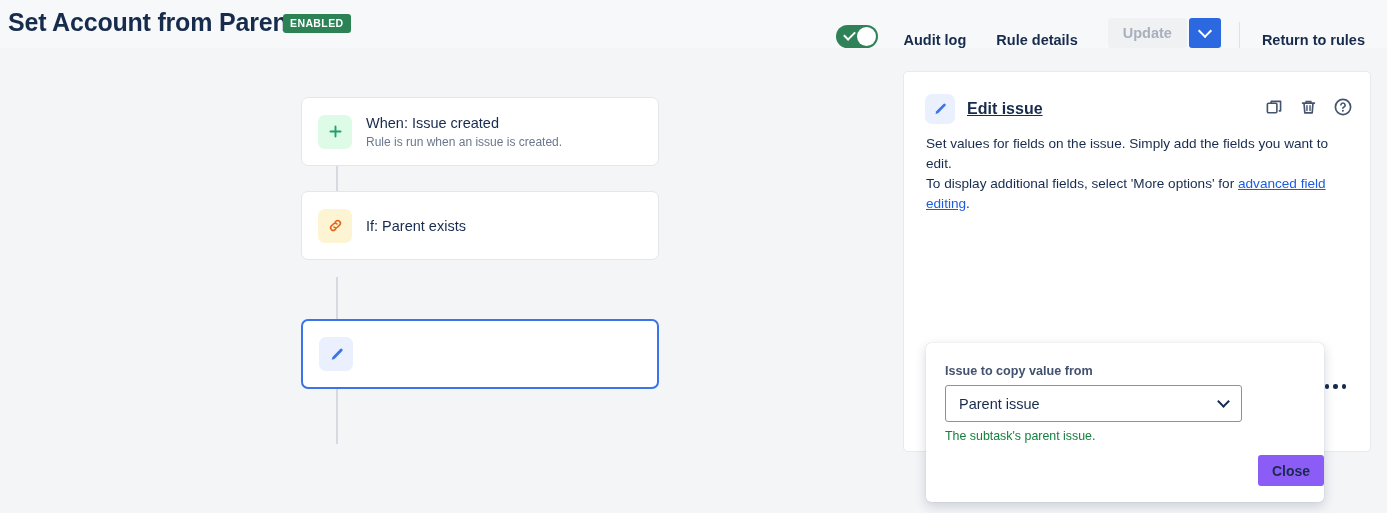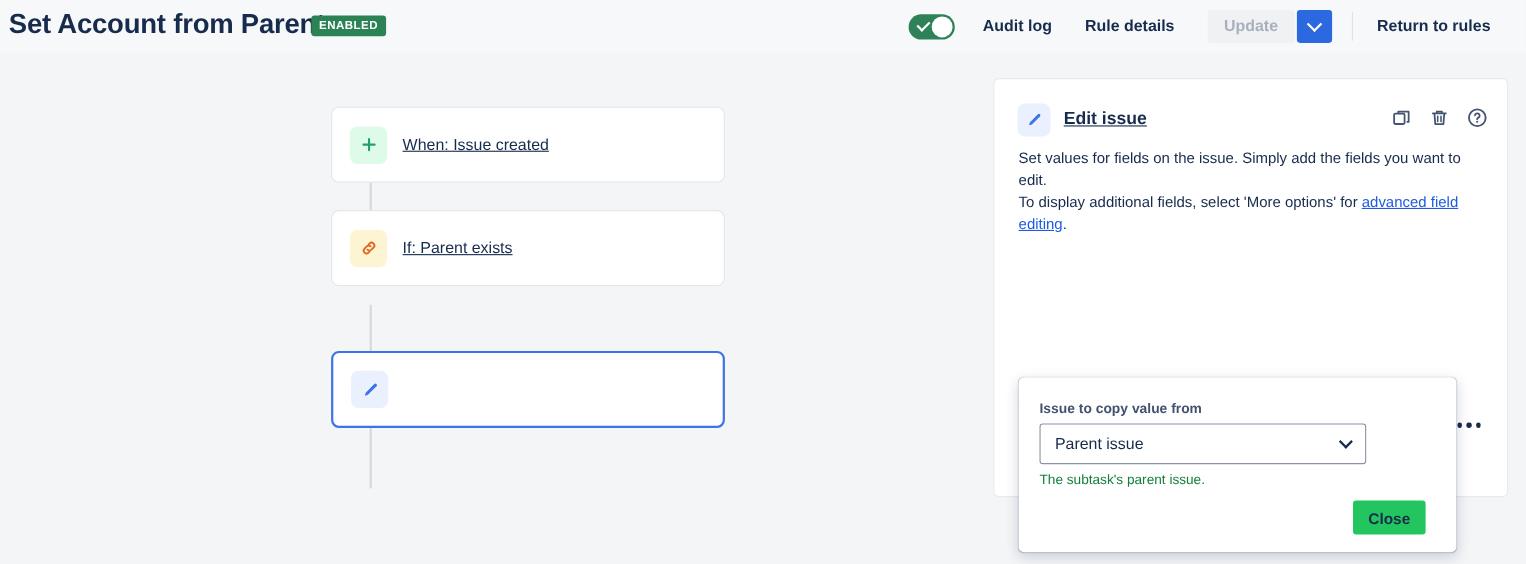--- a/index.html
+++ b/index.html
@@ -21,22 +21,22 @@
     font-size:25px;font-weight:bold;color:#172b4d;
     letter-spacing:-0.2px;
   }
   .enabled-badge{
     position:absolute;left:283px;top:14px;
     background:#2a8255;color:#ffffff;
     font-size:10.5px;font-weight:bold;letter-spacing:.4px;
     padding:3px 7px 4px;border-radius:3px;
   }
   .hdr-right{
-    position:absolute;right:16px;top:0;height:48px;
-    display:flex;align-items:center;gap:0;
+    position:absolute;right:6px;top:0;height:48px;
+    display:flex;align-items:flex-end;gap:0;
   }
   .toggle{
     width:42px;height:23px;border-radius:12px;background:#2f8257;
     position:relative;margin-right:26px;cursor:pointer;flex:none;
   }
   .toggle .knob{
     position:absolute;right:2px;top:2px;width:19px;height:19px;
     border-radius:50%;background:#ffffff;
   }
   .toggle .chk{
@@ -88,21 +88,21 @@
   }
   .node-icon{
     width:34px;height:34px;border-radius:7px;flex:none;
     display:flex;align-items:center;justify-content:center;
     margin-right:14px;
   }
   .ic-green{background:#ddfbe7;}
   .ic-yellow{background:#fdf4d3;}
   .ic-blue{background:#eaf0fd;}
   .node-text{display:flex;flex-direction:column;justify-content:center;}
-  .node-title{font-size:14.5px;color:#172b4d;line-height:18px;text-decoration:underline;}
+  .node-title{font-size:14.5px;color:#172b4d;line-height:18px;}
   .node-sub{font-size:12px;color:#6b778c;line-height:16px;margin-top:2px;}
   .node-sub.bold{font-weight:bold;color:#42526e;font-size:12.5px;}
 
   
   .panel{
     position:absolute;left:903px;top:71px;width:468px;height:381px;
     background:#ffffff;border:1px solid #e8eaee;border-radius:5px;
     box-sizing:border-box;
   }
   .panel-head{
@@ -166,22 +166,22 @@
     border:1.6px solid #8993a4;border-radius:3px;background:#fff;
     display:flex;align-items:center;justify-content:space-between;
     padding:0 13px 0 13px;box-sizing:border-box;cursor:pointer;
   }
   .popup-select-val{font-size:14.5px;color:#172b4d;}
   .popup-help{
     position:absolute;left:19px;top:86px;
     font-size:12.4px;color:#15803d;
   }
   .popup-close{
-    position:absolute;right:28px;bottom:16px;height:31px;
-    padding:0 14px;border-radius:3px;background:#22c55e;
+    position:absolute;right:0;bottom:16px;height:31px;
+    padding:0 14px;border-radius:3px;background:#8b5cf6;
     display:flex;align-items:center;
     font-size:14px;font-weight:bold;color:#172b4d;cursor:pointer;
   }
 </style>
 </head>
 <body>
 
 <div class="header">
   <div class="page-title">Set Account from Parent</div>
   <div class="enabled-badge">ENABLED</div>
@@ -209,20 +209,21 @@
   <div class="conn" style="top:292px;height:55px;"></div>
 
   <div class="node" style="position:absolute;top:0;height:69px;">
     <div class="node-icon ic-green">
       <svg width="15" height="15" viewBox="0 0 16 16" aria-hidden="true">
         <path d="M8 2.6v10.8M2.6 8h10.8" stroke="#22a06b" stroke-width="2" stroke-linecap="round"></path>
       </svg>
     </div>
     <div class="node-text">
       <div class="node-title">When: Issue created</div>
+      <div class="node-sub">Rule is run when an issue is created.</div>
     </div>
   </div>
 
   <div class="node" style="position:absolute;top:94px;height:69px;">
     <div class="node-icon ic-yellow">
       <svg width="17" height="17" viewBox="0 0 20 20" aria-hidden="true">
         <path d="M8.2 11.8a3 3 0 0 0 4.3 0l2.3-2.3a3 3 0 0 0-4.3-4.3l-1 1" stroke="#e2651e" stroke-width="1.9" fill="none" stroke-linecap="round"></path>
         <path d="M11.8 8.2a3 3 0 0 0-4.3 0l-2.3 2.3a3 3 0 0 0 4.3 4.3l1-1" stroke="#e2651e" stroke-width="1.9" fill="none" stroke-linecap="round"></path>
       </svg>
     </div>

